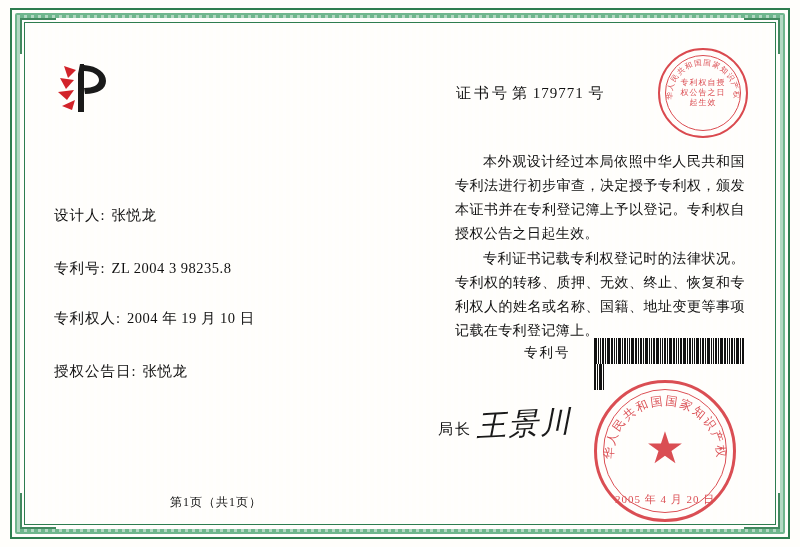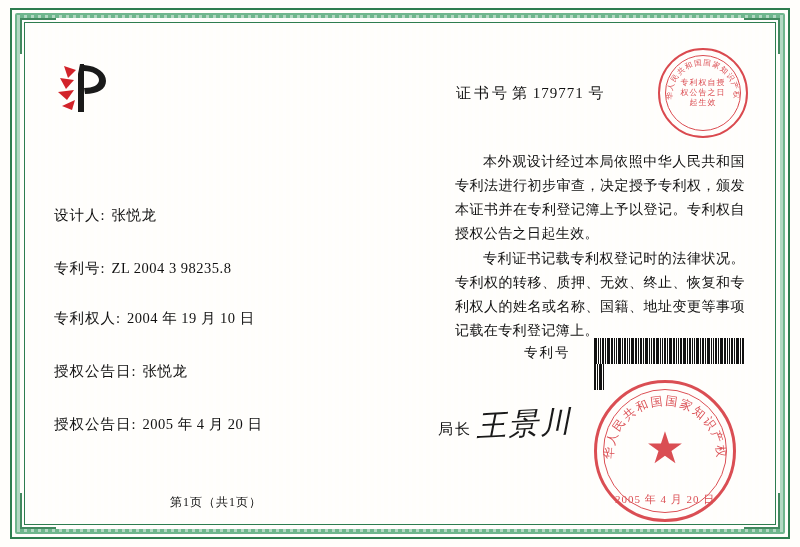--- a/index.html
+++ b/index.html
@@ -281,23 +281,20 @@
     <span class="lbl">设计人:</span><span class="val">张悦龙</span>
   </div>
   <div class="field" style="left:54px; top:259px;">
     <span class="lbl">专利号:</span><span class="val">ZL 2004 3 98235.8</span>
   </div>
   <div class="field" style="left:54px; top:309px;">
     <span class="lbl">专利权人:</span><span class="val">2004 年 19 月 10 日</span>
   </div>
   <div class="field" style="left:54px; top:362px;">
     <span class="lbl">授权公告日:</span><span class="val">张悦龙</span>
-  </div>
-  <div class="field" style="left:54px; top:415px;">
-    <span class="lbl">授权公告日:</span><span class="val">2005 年 4 月 20 日</span>
   </div>
 
   <div class="body-text">
     <p>本外观设计经过本局依照中华人民共和国专利法进行初步审查，决定授予专利权，颁发本证书并在专利登记簿上予以登记。专利权自授权公告之日起生效。</p>
     <p>专利证书记载专利权登记时的法律状况。专利权的转移、质押、无效、终止、恢复和专利权人的姓名或名称、国籍、地址变更等事项记载在专利登记簿上。</p>
   </div>
 
   <div class="patent-no-label">专利号</div>
   <div class="barcode" id="barcode"><span style="width:3px"></span><span style="width:1px"></span><span style="width:1px"></span><span style="width:2px"></span><span style="width:1px"></span><span style="width:3px"></span><span style="width:2px"></span><span style="width:1px"></span><span style="width:1px"></span><span style="width:3px"></span><span style="width:1px"></span><span style="width:2px"></span><span style="width:1px"></span><span style="width:1px"></span><span style="width:3px"></span><span style="width:2px"></span><span style="width:1px"></span><span style="width:2px"></span><span style="width:1px"></span><span style="width:3px"></span><span style="width:1px"></span><span style="width:1px"></span><span style="width:2px"></span><span style="width:3px"></span><span style="width:1px"></span><span style="width:1px"></span><span style="width:2px"></span><span style="width:1px"></span><span style="width:3px"></span><span style="width:2px"></span><span style="width:1px"></span><span style="width:1px"></span><span style="width:2px"></span><span style="width:3px"></span><span style="width:1px"></span><span style="width:2px"></span><span style="width:1px"></span><span style="width:1px"></span><span style="width:3px"></span><span style="width:1px"></span><span style="width:2px"></span><span style="width:1px"></span><span style="width:3px"></span><span style="width:1px"></span><span style="width:1px"></span><span style="width:2px"></span><span style="width:1px"></span><span style="width:3px"></span><span style="width:2px"></span><span style="width:1px"></span><span style="width:1px"></span><span style="width:2px"></span><span style="width:1px"></span><span style="width:3px"></span><span style="width:1px"></span><span style="width:2px"></span><span style="width:2px"></span><span style="width:1px"></span><span style="width:3px"></span><span style="width:1px"></span></div>
 

